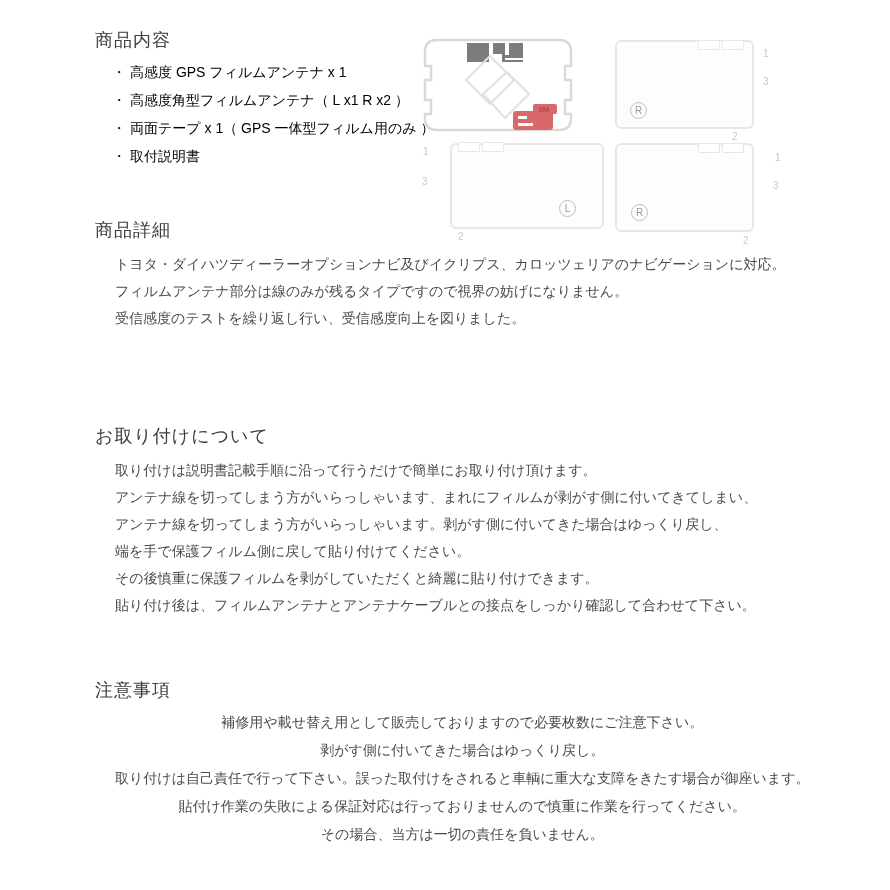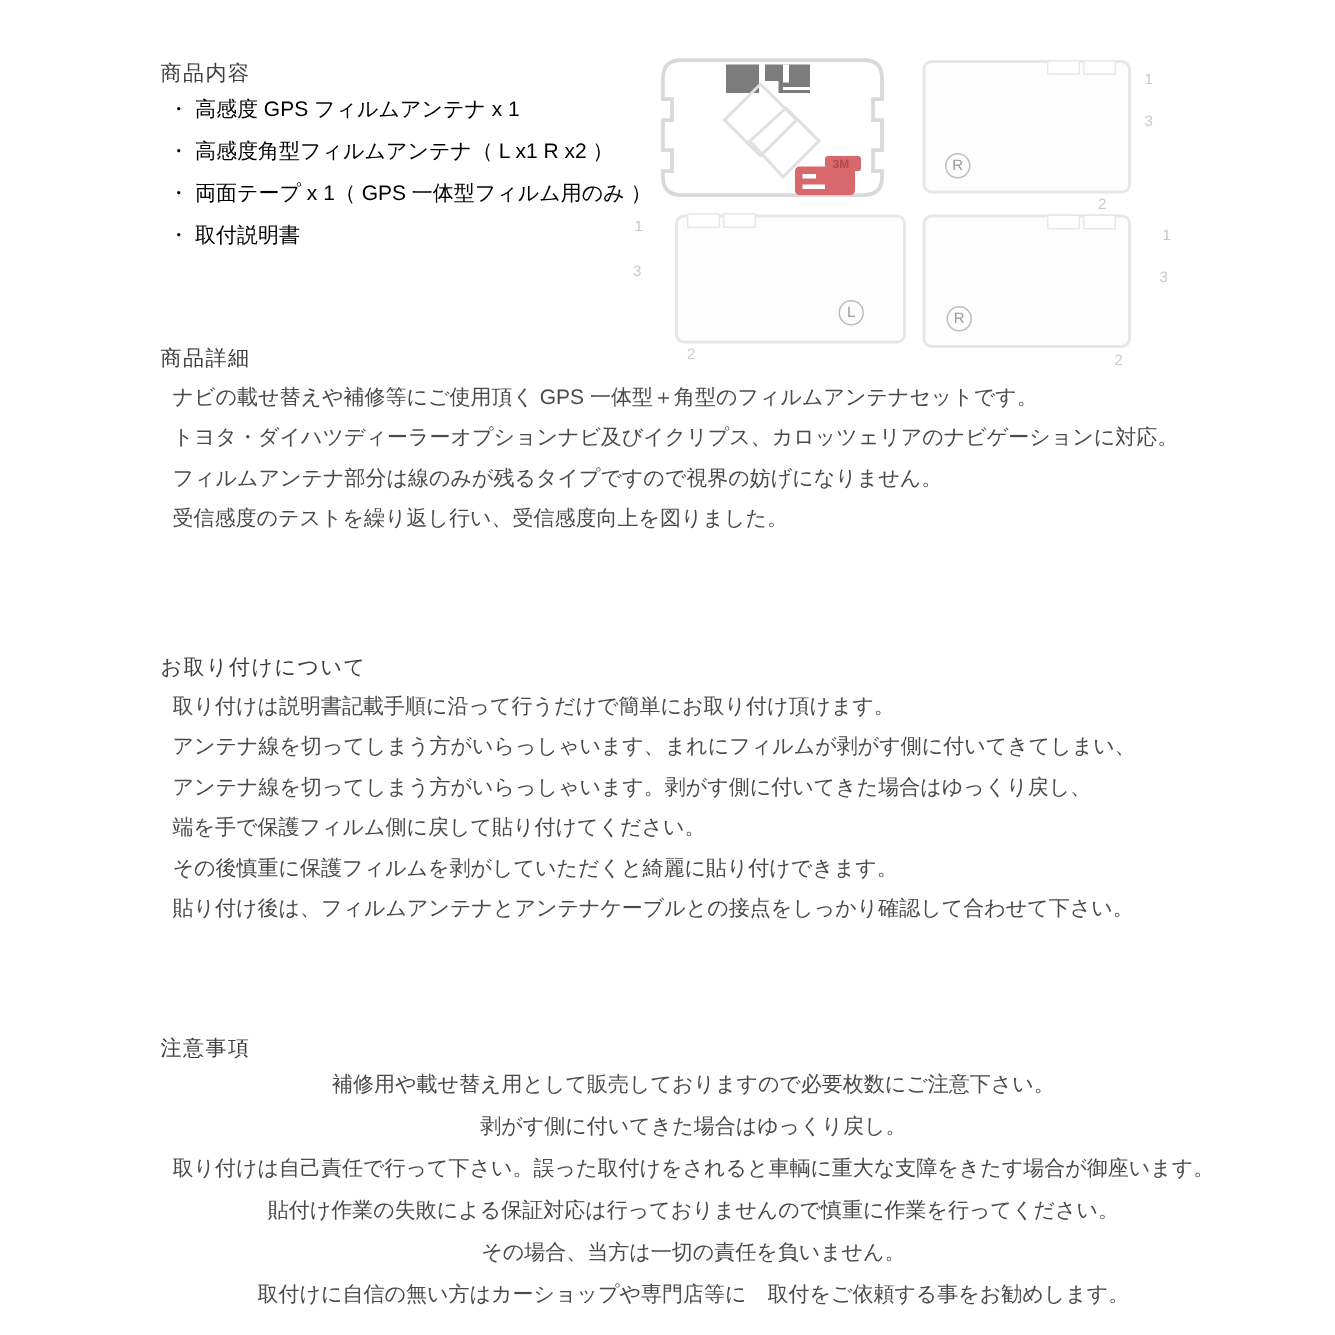--- a/index.html
+++ b/index.html
@@ -6,22 +6,22 @@
   body {
     width:890px; height:890px;
     font-family:"Liberation Sans", sans-serif;
     color:#4a4a4a;
     -webkit-font-smoothing:antialiased;
   }
   .page { position:relative; width:890px; height:890px; overflow:hidden; background:#ffffff; }
 
   .sec-heading {
     position:absolute; left:95px;
-    font-size:14px; font-weight:500; color:#3d3d3d;
-    letter-spacing:1px; margin:12px;
+    font-size:18px; font-weight:500; color:#3d3d3d;
+    letter-spacing:1px; margin:0;
   }
 
   .bullet-list { position:absolute; left:112px; top:58px; font-size:14px; color:#000000; }
   .bullet-list .li { height:28px; line-height:28px; white-space:nowrap; }
   .bullet-list .bullet { margin-right:4px; }
 
   .para { position:absolute; left:115px; font-size:14px; color:#4a4a4a; }
   .para .ln { white-space:nowrap; }
   .para.lh27 .ln { height:27px; line-height:27px; }
   .para.lh28 .ln { height:28px; line-height:28px;text-align:center; }
@@ -41,21 +41,21 @@
     border:1px solid #e7e7e7; border-radius:1px;
   }
   .circ-letter {
     position:absolute; width:15px; height:15px; border-radius:50%;
     border:1px solid #bdbdbd; color:#9a9a9a;
     font-size:10px; line-height:15px; text-align:center;
   }
   .film-num {
     position:absolute; font-size:10px; color:#c9c9c9;
   }
-  .gps-film-wrap { position:absolute; left:20px; top:13px; width:150px; height:94px; }
+  .gps-film-wrap { position:absolute; left:3px; top:13px; width:150px; height:94px; }
 </style>
 </head>
 <body>
 
 <div class="page">
 
   <h2 class="sec-heading" style="top:28px;">商品内容</h2>
 
   <div class="bullet-list">
     <div class="li">
@@ -131,21 +131,20 @@
       </span>
       <span class="circ-letter" style="left:14px; bottom:9px;">R</span>
     </div>
     <span class="film-num" style="left:355px; top:127px;">1</span>
     <span class="film-num" style="left:353px; top:155px;">3</span>
     <span class="film-num" style="left:323px; top:210px;">2</span>
   </div>
 
   <h2 class="sec-heading" style="top:218px;">商品詳細</h2>
   <div class="para lh27" style="top:251px;">
-    <div class="ln">ナビの載せ替えや補修等にご使用頂く GPS 一体型＋角型のフィルムアンテナセットです。</div>
     <div class="ln">トヨタ・ダイハツディーラーオプションナビ及びイクリプス、カロッツェリアのナビゲーションに対応。</div>
     <div class="ln">フィルムアンテナ部分は線のみが残るタイプですので視界の妨げになりません。</div>
     <div class="ln">受信感度のテストを繰り返し行い、受信感度向上を図りました。</div>
   </div>
 
   <h2 class="sec-heading" style="top:424px;">お取り付けについて</h2>
   <div class="para lh27" style="top:457px;">
     <div class="ln">取り付けは説明書記載手順に沿って行うだけで簡単にお取り付け頂けます。</div>
     <div class="ln">アンテナ線を切ってしまう方がいらっしゃいます、まれにフィルムが剥がす側に付いてきてしまい、</div>
     <div class="ln">アンテナ線を切ってしまう方がいらっしゃいます。剥がす側に付いてきた場合はゆっくり戻し、</div>
@@ -154,16 +153,15 @@
     <div class="ln">貼り付け後は、フィルムアンテナとアンテナケーブルとの接点をしっかり確認して合わせて下さい。</div>
   </div>
 
   <h2 class="sec-heading" style="top:678px;">注意事項</h2>
   <div class="para lh28" style="top:708px;">
     <div class="ln">補修用や載せ替え用として販売しておりますので必要枚数にご注意下さい。</div>
     <div class="ln">剥がす側に付いてきた場合はゆっくり戻し。</div>
     <div class="ln">取り付けは自己責任で行って下さい。誤った取付けをされると車輌に重大な支障をきたす場合が御座います。</div>
     <div class="ln">貼付け作業の失敗による保証対応は行っておりませんので慎重に作業を行ってください。</div>
     <div class="ln">その場合、当方は一切の責任を負いません。</div>
-    <div class="ln">取付けに自信の無い方はカーショップや専門店等に　取付をご依頼する事をお勧めします。</div>
   </div>
 
 </div>
 
 </body></html>

